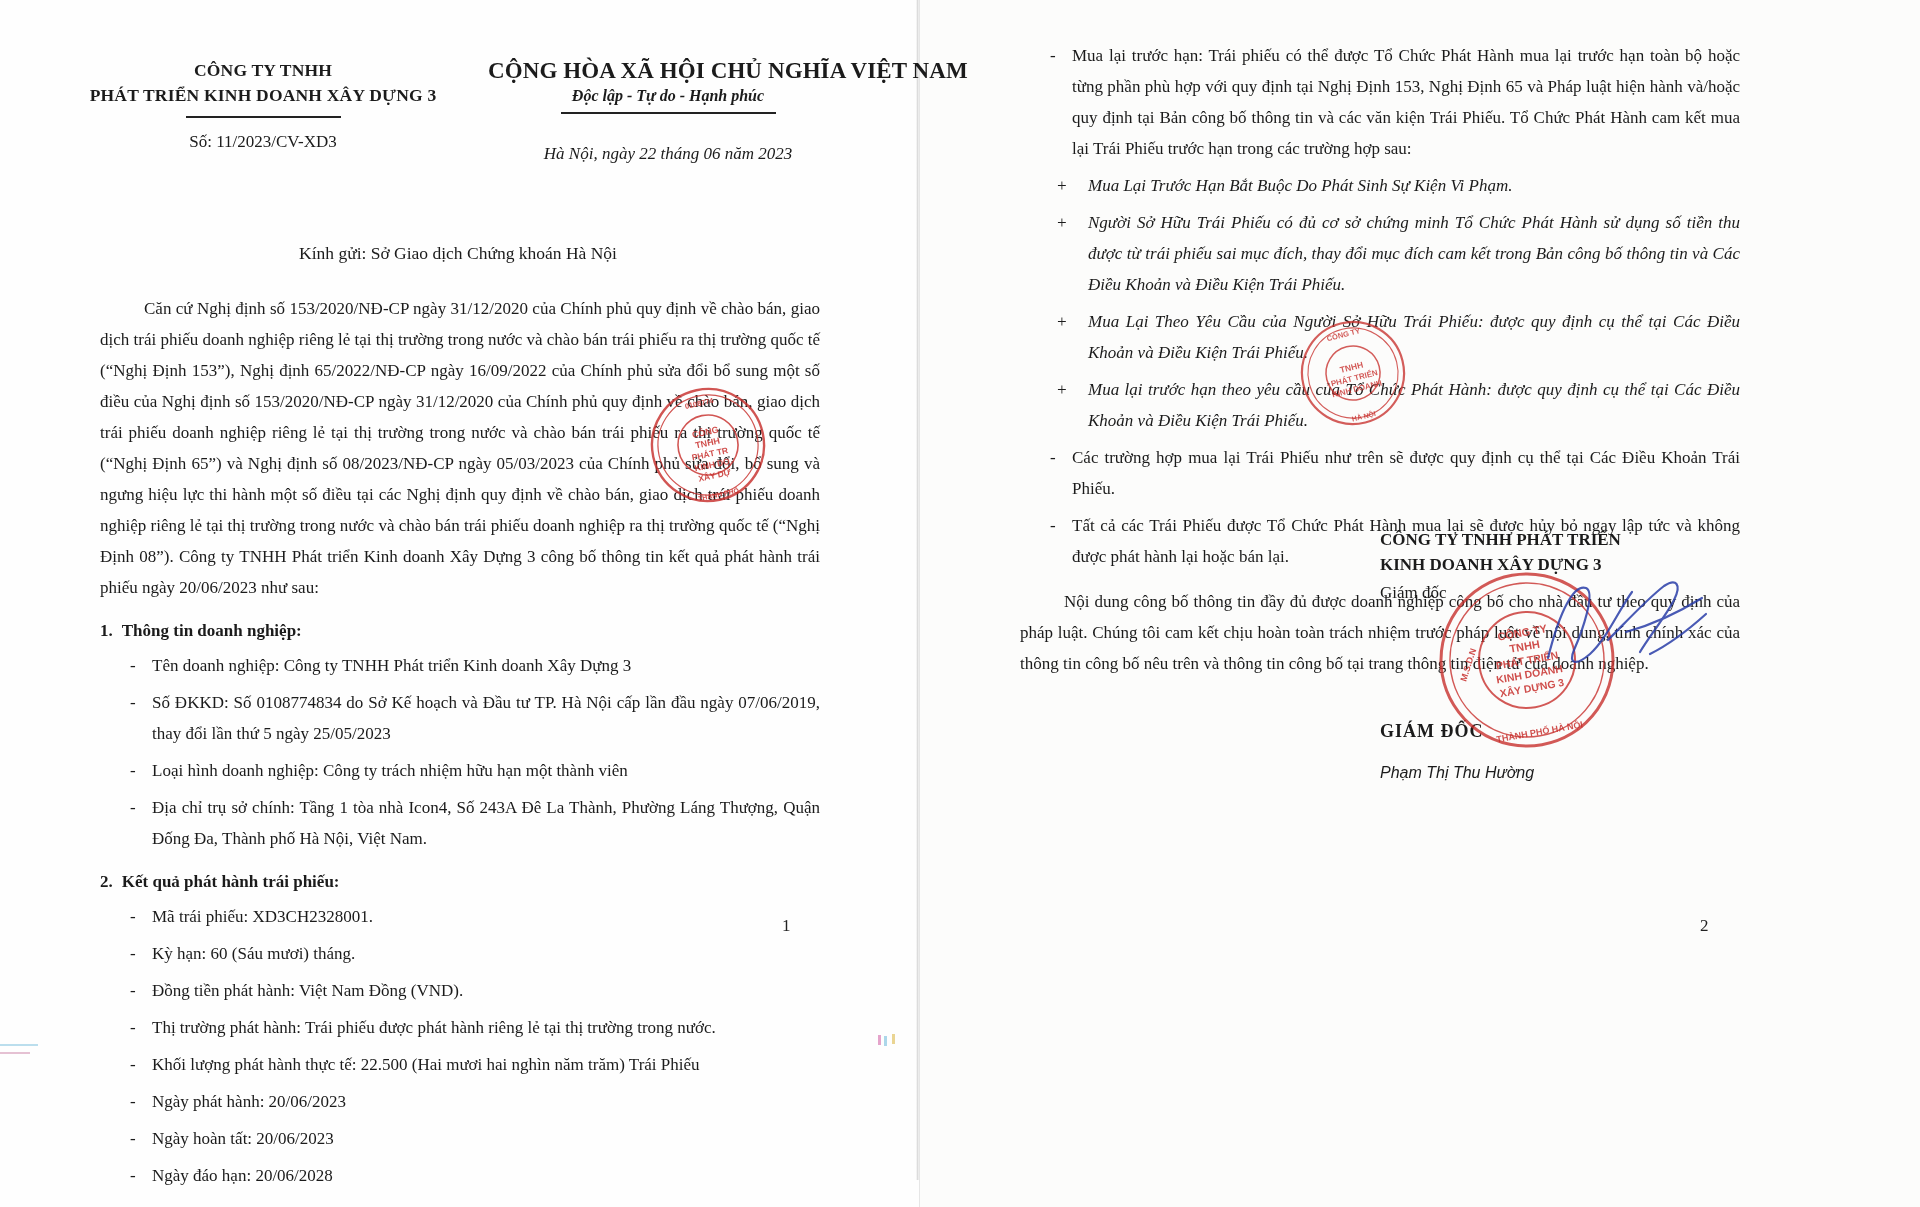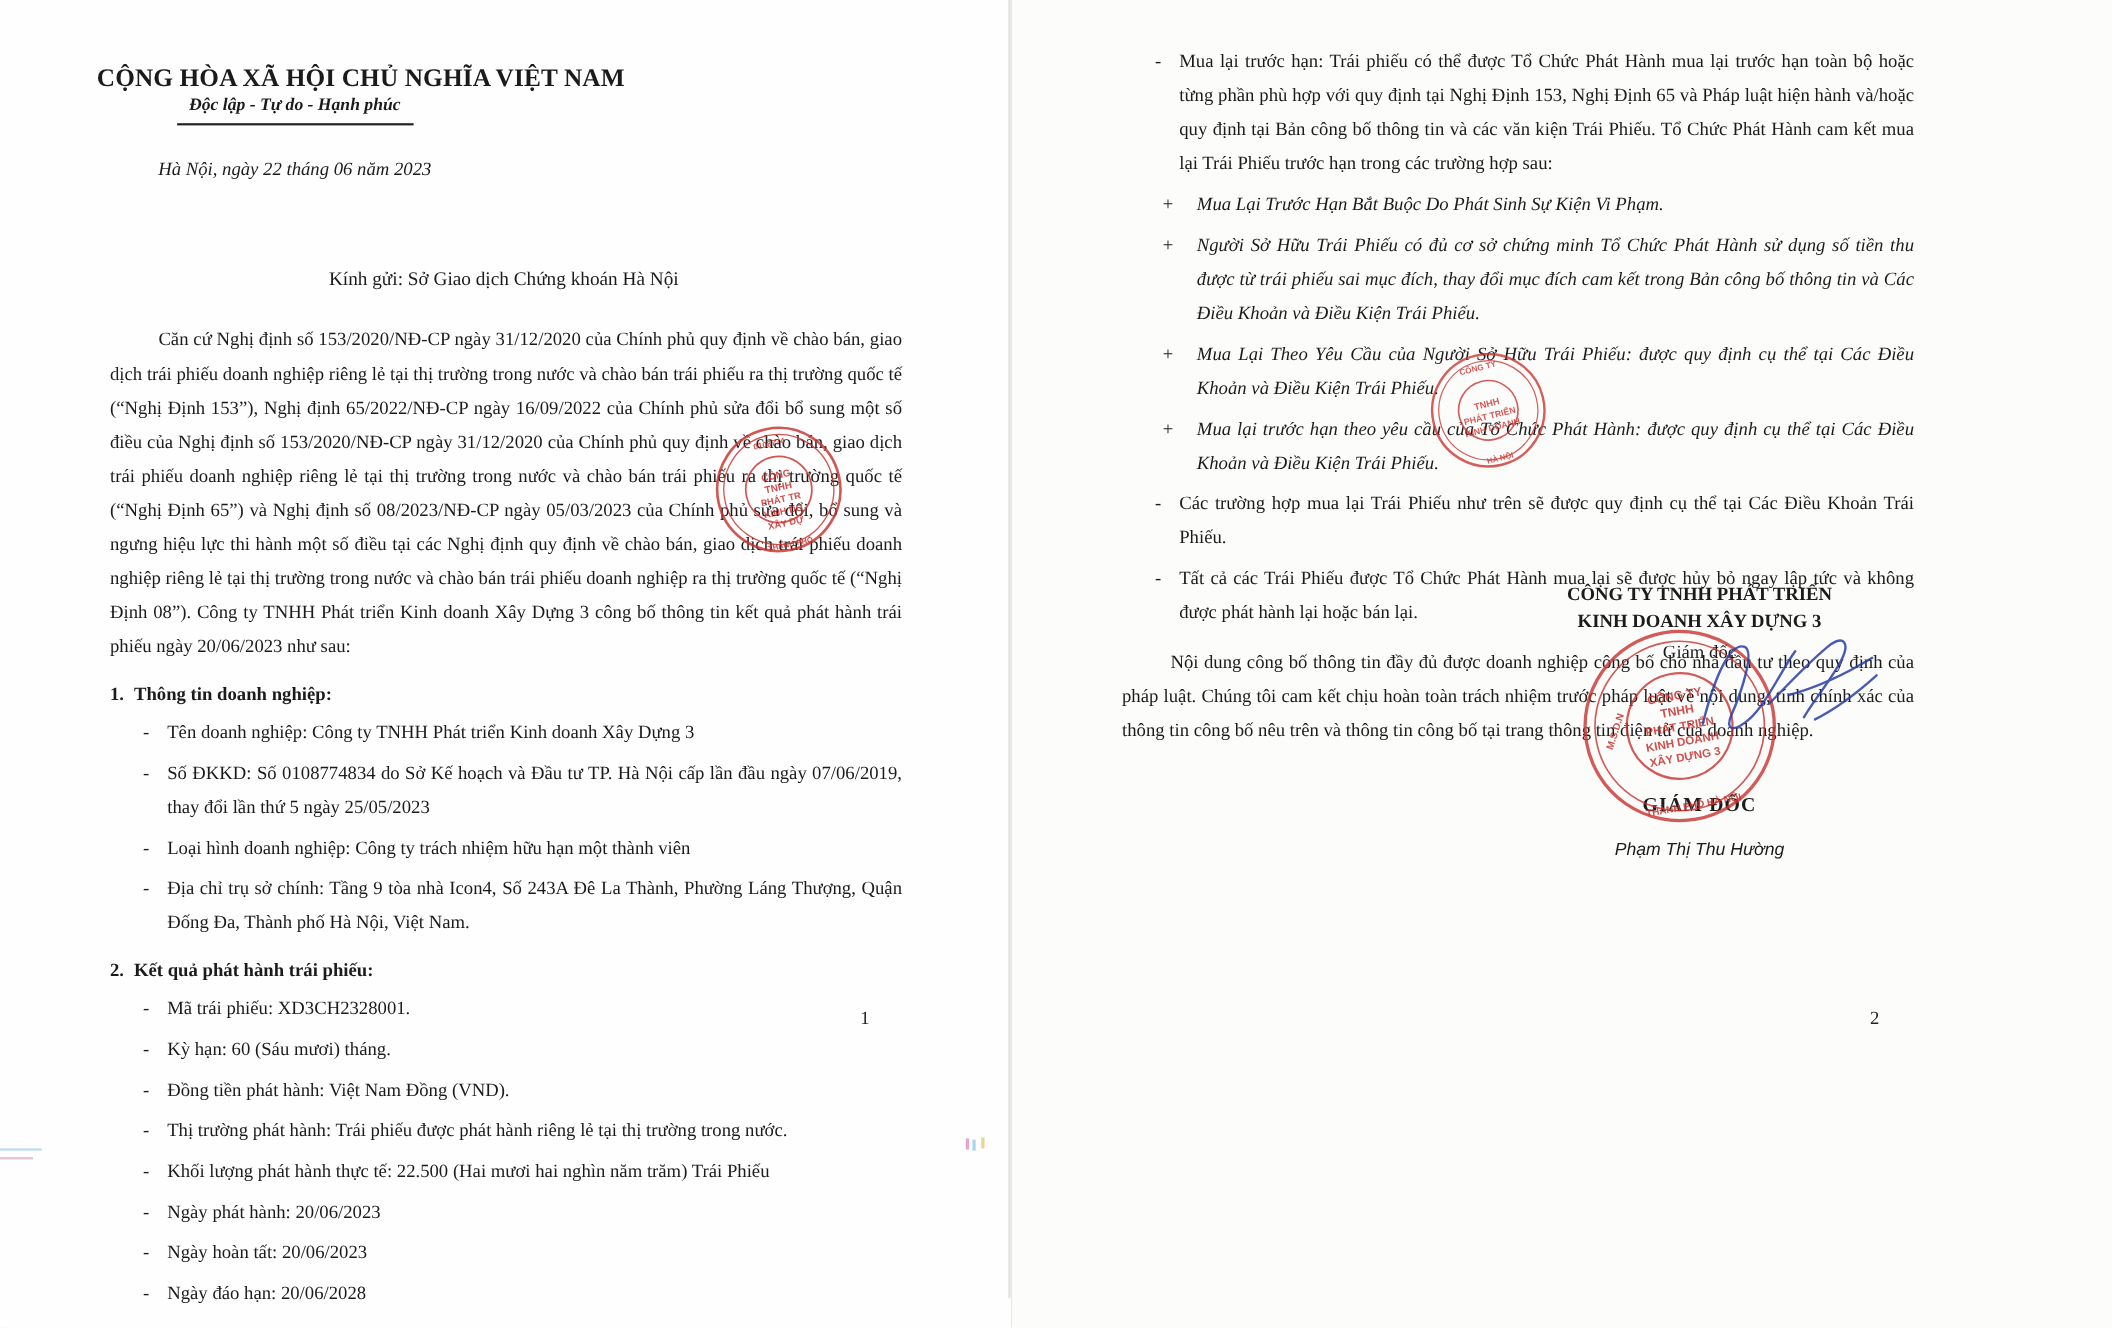--- a/index.html
+++ b/index.html
@@ -181,21 +181,21 @@
     text-align: justify;
     text-indent: 44px;
     margin: 14px 0 0 0;
   }
   
   .sigblock {
     position: absolute;
     top: 528px;
     left: 1380px;
     width: 330px;
-    text-align: center;
+    text-align: left;
     font-size: 17px;
   }
   .sig-company {
     font-weight: bold;
     line-height: 1.45;
   }
   .sig-role {
     margin-top: 6px;
     font-style: normal;
   }
@@ -254,20 +254,26 @@
 <div class="page page-right"></div>
 <div class="gutter"></div>
 
 <div class="noise-bar" style="left:0px;top:1044px;width:38px;background:rgba(120,190,220,.5)"></div>
 <div class="noise-bar" style="left:0px;top:1052px;width:30px;background:rgba(200,120,160,.45)"></div>
 <div class="color-fleck" style="left:878px;top:1035px;background:#cf5aa0"></div>
 <div class="color-fleck" style="left:884px;top:1036px;background:#68b7d8"></div>
 <div class="color-fleck" style="left:892px;top:1034px;background:#d8b23a"></div>
 
 <div class="hdr">
+  <div class="hdr-col hdr-left">
+    <div class="org-line">CÔNG TY TNHH</div>
+    <div class="org-line org-line-2">PHÁT TRIỂN KINH DOANH XÂY DỰNG 3</div>
+    <div class="rule rule-left"></div>
+    <div class="docnum">Số: 11/2023/CV-XD3</div>
+  </div>
   <div class="hdr-col hdr-right">
     <div class="nation">CỘNG HÒA XÃ HỘI CHỦ NGHĨA VIỆT NAM</div>
     <div class="motto">Độc lập - Tự do - Hạnh phúc</div>
     <div class="rule rule-right"></div>
     <div class="dateline">Hà Nội, ngày 22 tháng 06 năm 2023</div>
   </div>
 </div>
 
 <div class="recipient">Kính gửi: Sở Giao dịch Chứng khoán Hà Nội</div>
 
@@ -275,21 +281,21 @@
   <p class="para">Căn cứ Nghị định số 153/2020/NĐ-CP ngày 31/12/2020 của Chính phủ quy định về chào bán, giao dịch trái phiếu doanh nghiệp riêng lẻ tại thị trường trong nước và chào bán trái phiếu ra thị trường quốc tế (“Nghị Định 153”), Nghị định 65/2022/NĐ-CP ngày 16/09/2022 của Chính phủ sửa đổi bổ sung một số điều của Nghị định số 153/2020/NĐ-CP ngày 31/12/2020 của Chính phủ quy định về chào bán, giao dịch trái phiếu doanh nghiệp riêng lẻ tại thị trường trong nước và chào bán trái phiếu ra thị trường quốc tế (“Nghị Định 65”) và Nghị định số 08/2023/NĐ-CP ngày 05/03/2023 của Chính phủ sửa đổi, bổ sung và ngưng hiệu lực thi hành một số điều tại các Nghị định quy định về chào bán, giao dịch trái phiếu doanh nghiệp riêng lẻ tại thị trường trong nước và chào bán trái phiếu doanh nghiệp ra thị trường quốc tế (“Nghị Định 08”). Công ty TNHH Phát triển Kinh doanh Xây Dựng 3 công bố thông tin kết quả phát hành trái phiếu ngày 20/06/2023 như sau:</p>
 
   <div class="sec-head">
     <span class="sec-num">1.</span>
     <span>Thông tin doanh nghiệp:</span>
   </div>
   <ul class="dash" id="sec1-list">
       <li>Tên doanh nghiệp: Công ty TNHH Phát triển Kinh doanh Xây Dựng 3</li>
       <li>Số ĐKKD: Số 0108774834 do Sở Kế hoạch và Đầu tư TP. Hà Nội cấp lần đầu ngày 07/06/2019, thay đổi lần thứ 5 ngày 25/05/2023</li>
       <li>Loại hình doanh nghiệp: Công ty trách nhiệm hữu hạn một thành viên</li>
-      <li>Địa chỉ trụ sở chính: Tầng 9 tòa nhà Icon4, Số 243A Đê La Thành, Phường Láng Thượng, Quận Đống Đa, Thành phố Hà Nội, Việt Nam.</li>
+      <li>Địa chỉ trụ sở chính: Tầng 1 tòa nhà Icon4, Số 243A Đê La Thành, Phường Láng Thượng, Quận Đống Đa, Thành phố Hà Nội, Việt Nam.</li>
     </ul>
 
   <div class="sec-head">
     <span class="sec-num">2.</span>
     <span>Kết quả phát hành trái phiếu:</span>
   </div>
   <ul class="dash" id="sec2-list">
       <li>Mã trái phiếu: XD3CH2328001.</li>
       <li>Kỳ hạn: 60 (Sáu mươi) tháng.</li>
       <li>Đồng tiền phát hành: Việt Nam Đồng (VND).</li>

